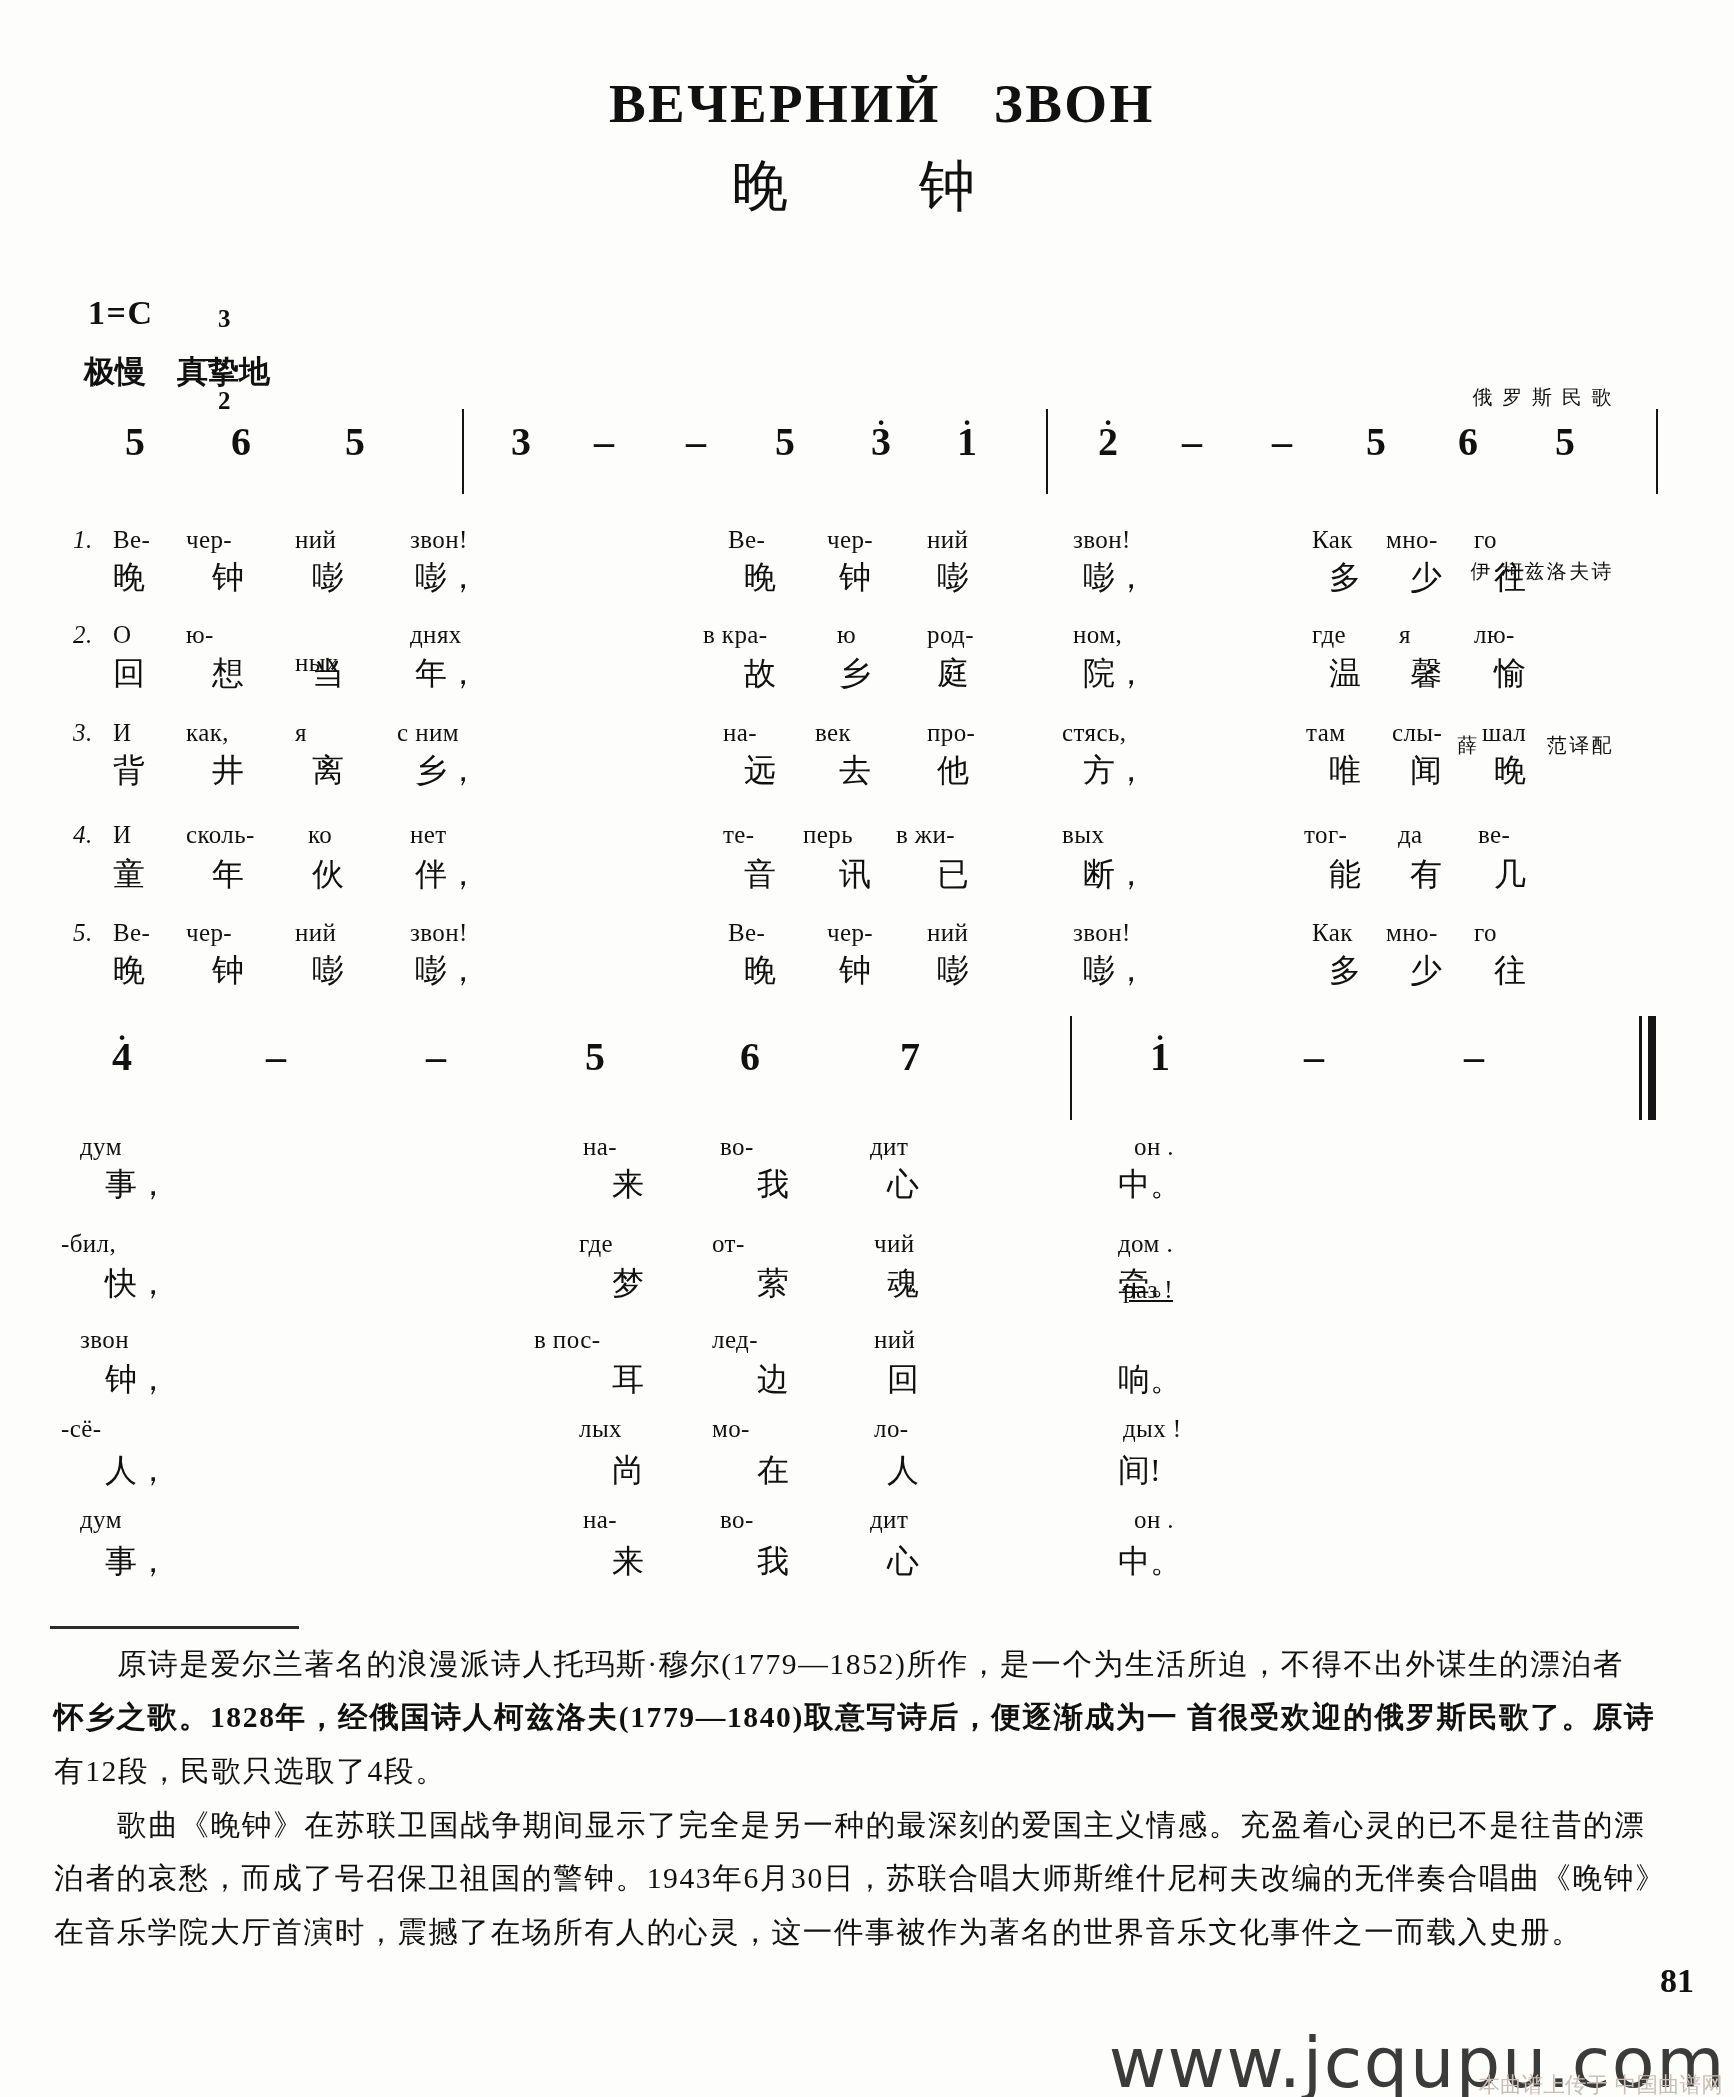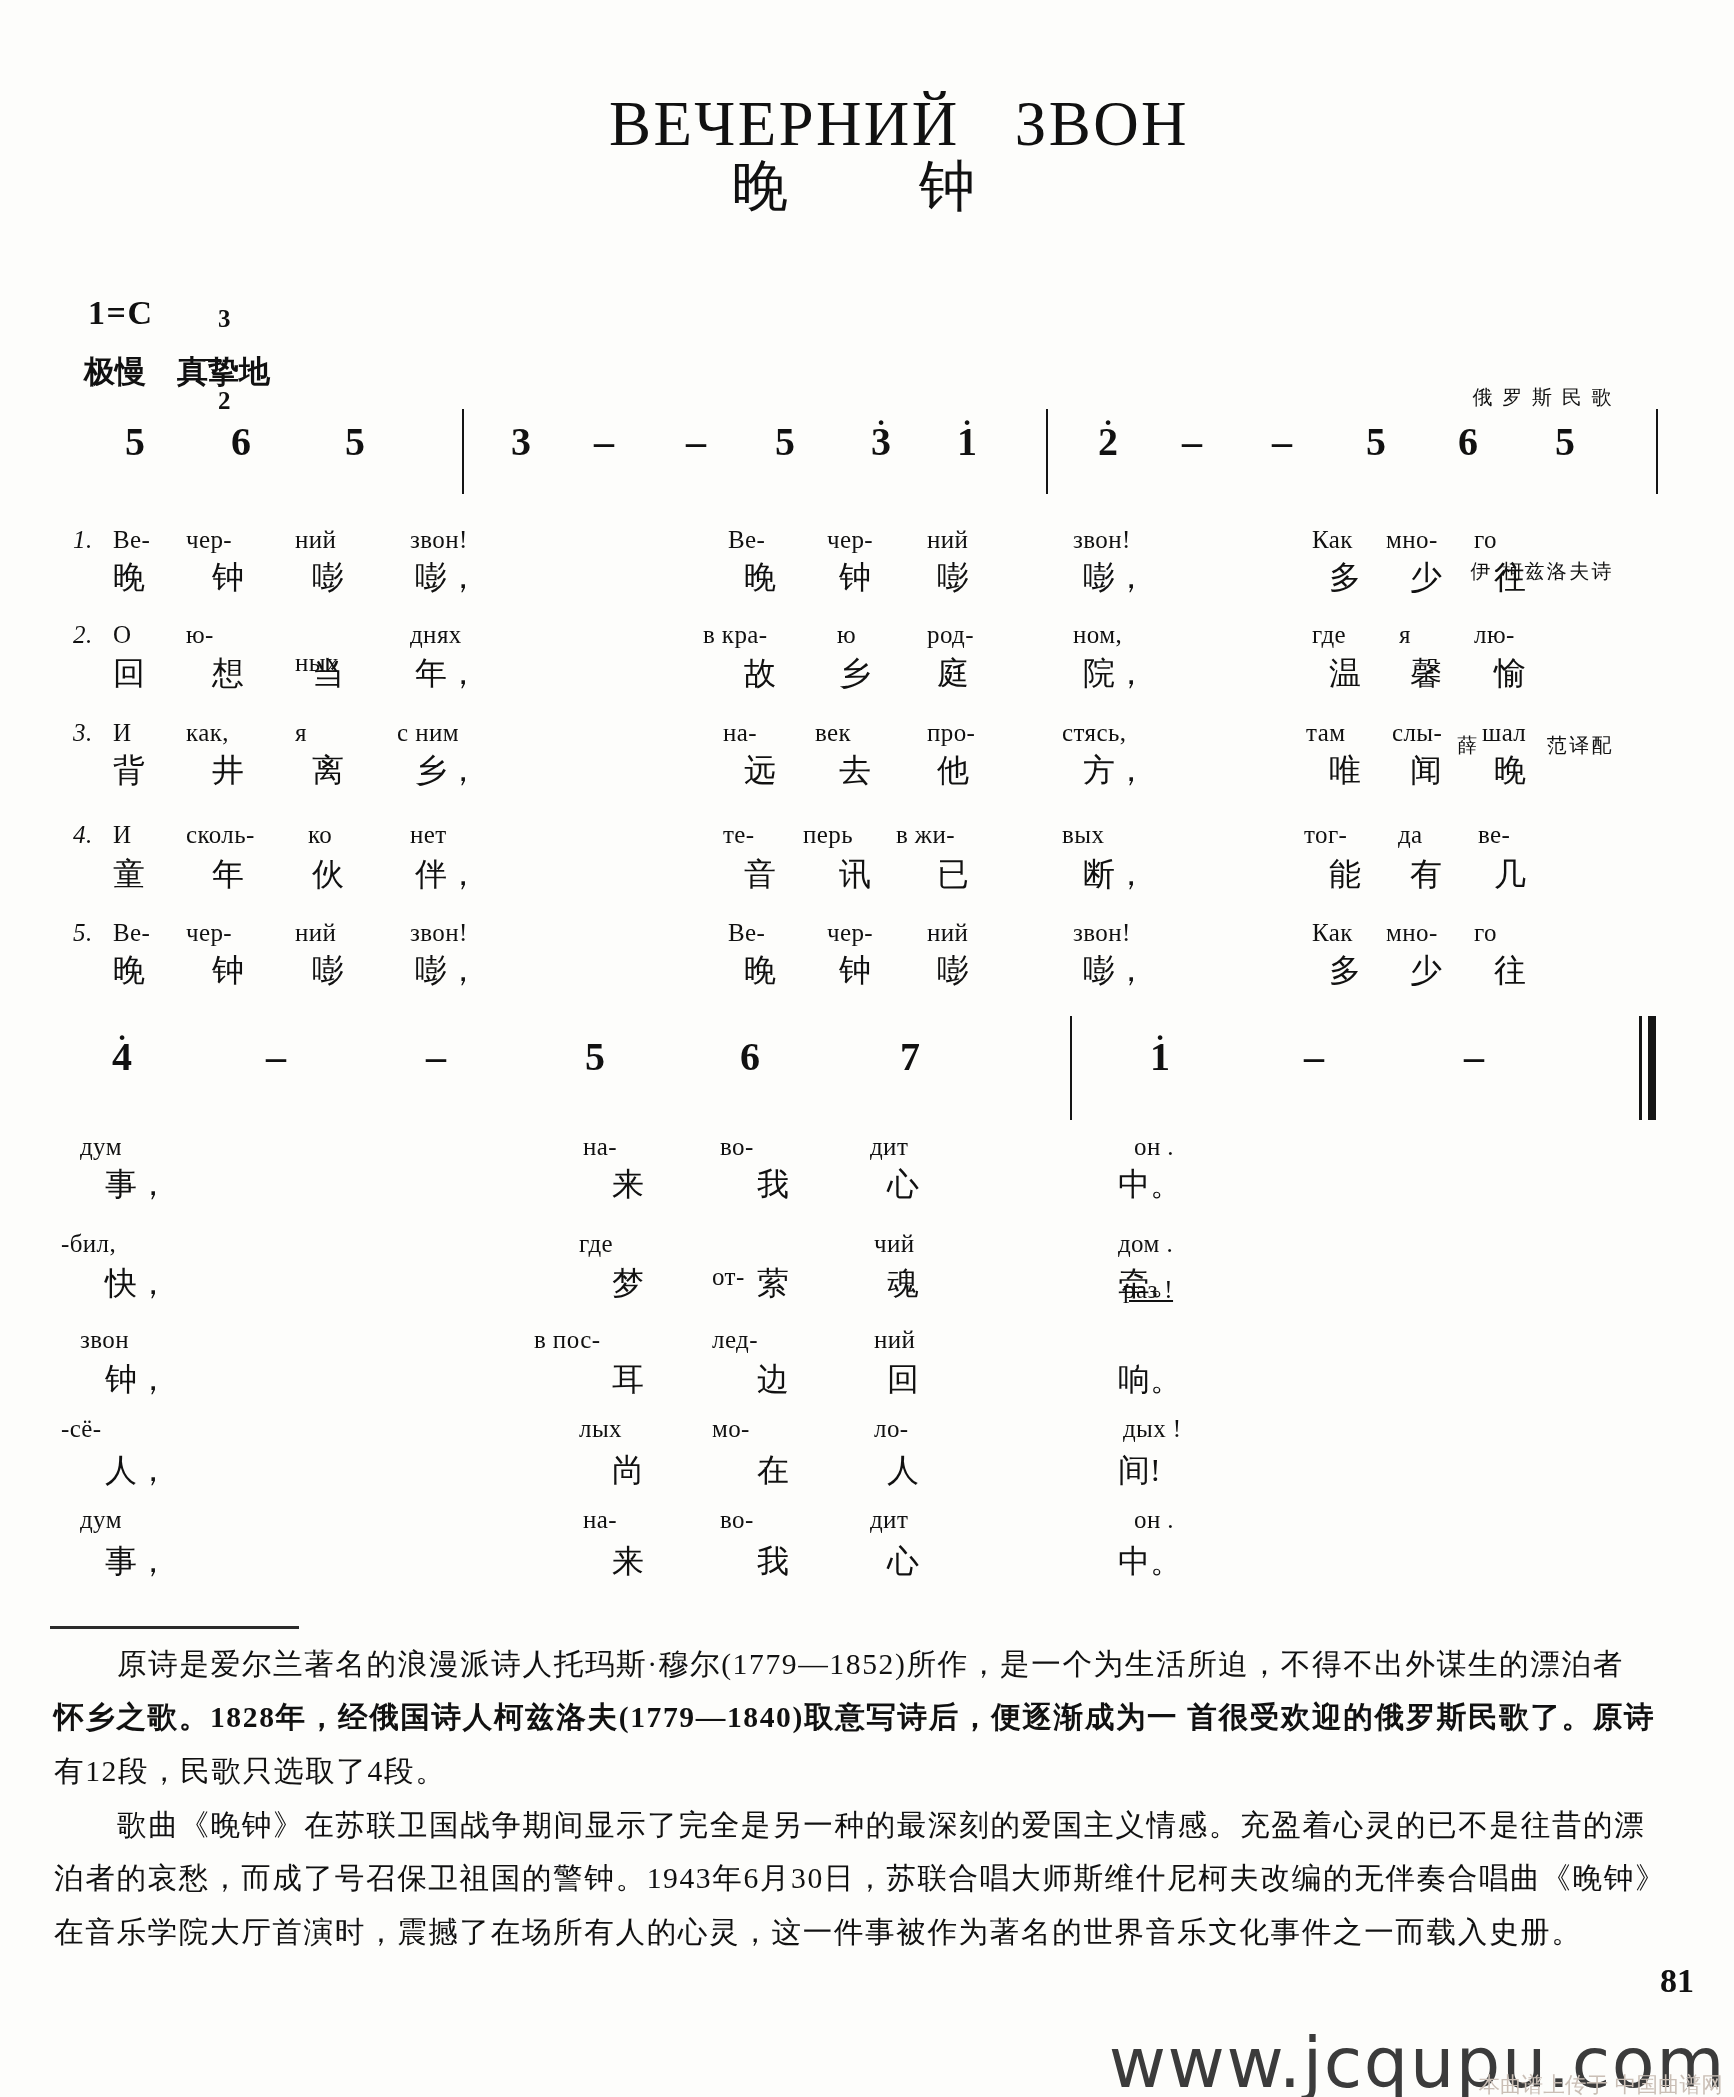--- a/index.html
+++ b/index.html
@@ -7,22 +7,22 @@
     position:relative;
     width:1734px;height:2097px;
     margin:0 auto;
     background:#fdfdfb;
     font-family:"Liberation Serif","DejaVu Serif",serif;
     color:#111;
     overflow:hidden;
   }
   .abs{position:absolute;white-space:pre;}
   .title{
-    left:609px;top:88px;
-    font-size:63px;font-weight:400;letter-spacing:2.4px;word-spacing:37px;
+    left:609px;top:72px;
+    font-size:55px;font-weight:700;letter-spacing:2.4px;word-spacing:37px;
   }
   .sub{font-size:56px;font-weight:400;top:149px;}
   .sub-l{left:732px;}
   .sub-r{left:919px;}
   .credits{
     right:120px;top:252px;
     text-align:right;font-size:20px;line-height:58px;letter-spacing:2.4px;
   }
   .key{left:88px;top:294px;font-size:34px;font-weight:700;letter-spacing:1.6px;text-align:right;}
   .meter{left:193px;top:280px;width:35px;text-align:center;font-weight:700;font-size:25px;line-height:26px;}
@@ -232,21 +232,21 @@
       <span class="tok ru" style="left: 720px; top: 1133px;">во-</span>
       <span class="tok ru" style="left: 870px; top: 1133px;">дит</span>
       <span class="tok ru" style="left: 1134px; top: 1133px;">он .</span>
       <span class="tok cn" style="left: 105px; top: 1166px;">事，</span>
       <span class="tok cn" style="left: 612px; top: 1166px;">来</span>
       <span class="tok cn" style="left: 757px; top: 1166px;">我</span>
       <span class="tok cn" style="left: 887px; top: 1166px;">心</span>
       <span class="tok cn" style="left: 1118px; top: 1166px;">中。</span>
       <span class="tok ru" style="left: 61px; top: 1230px;">-бил,</span>
       <span class="tok ru" style="left: 579px; top: 1230px;">где</span>
-      <span class="tok ru" style="left: 712px; top: 1230px; margin-top: 33px;">от-</span>
+      <span class="tok ru" style="left: 712px; top: 1230px;">от-</span>
       <span class="tok ru" style="left: 874px; top: 1230px;">чий</span>
       <span class="tok ru" style="left: 1118px; top: 1230px;">дом .</span>
       <span class="tok cn" style="left: 105px; top: 1265px;">快，</span>
       <span class="tok cn" style="left: 612px; top: 1265px;">梦</span>
       <span class="tok cn" style="left: 757px; top: 1265px;">萦</span>
       <span class="tok cn" style="left: 887px; top: 1265px;">魂</span>
       <span class="tok cn" style="left: 1118px; top: 1265px;">牵。</span>
       <span class="tok ru" style="left: 80px; top: 1326px;">звон</span>
       <span class="tok ru" style="left: 534px; top: 1326px;">в пос-</span>
       <span class="tok ru" style="left: 712px; top: 1326px;">лед-</span>

